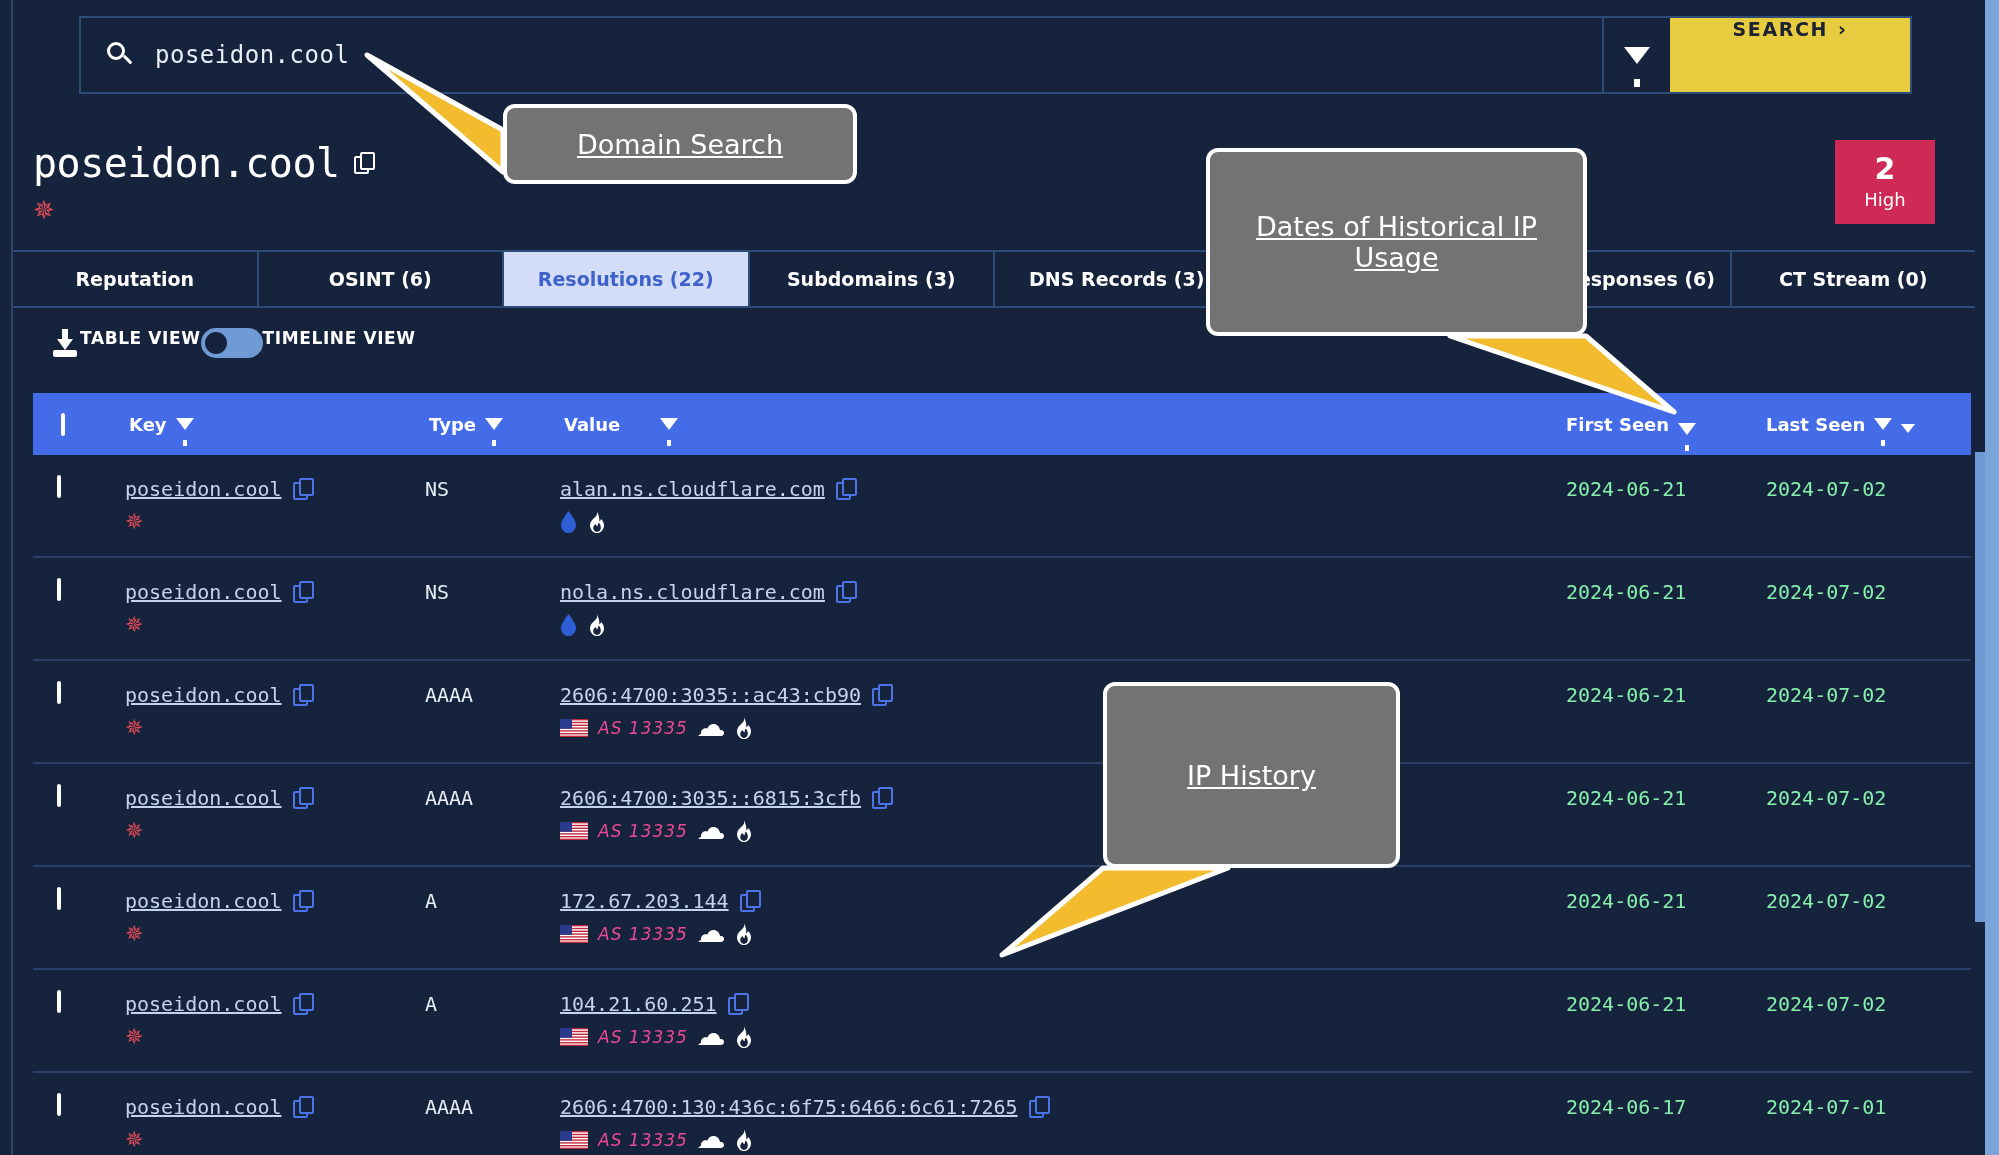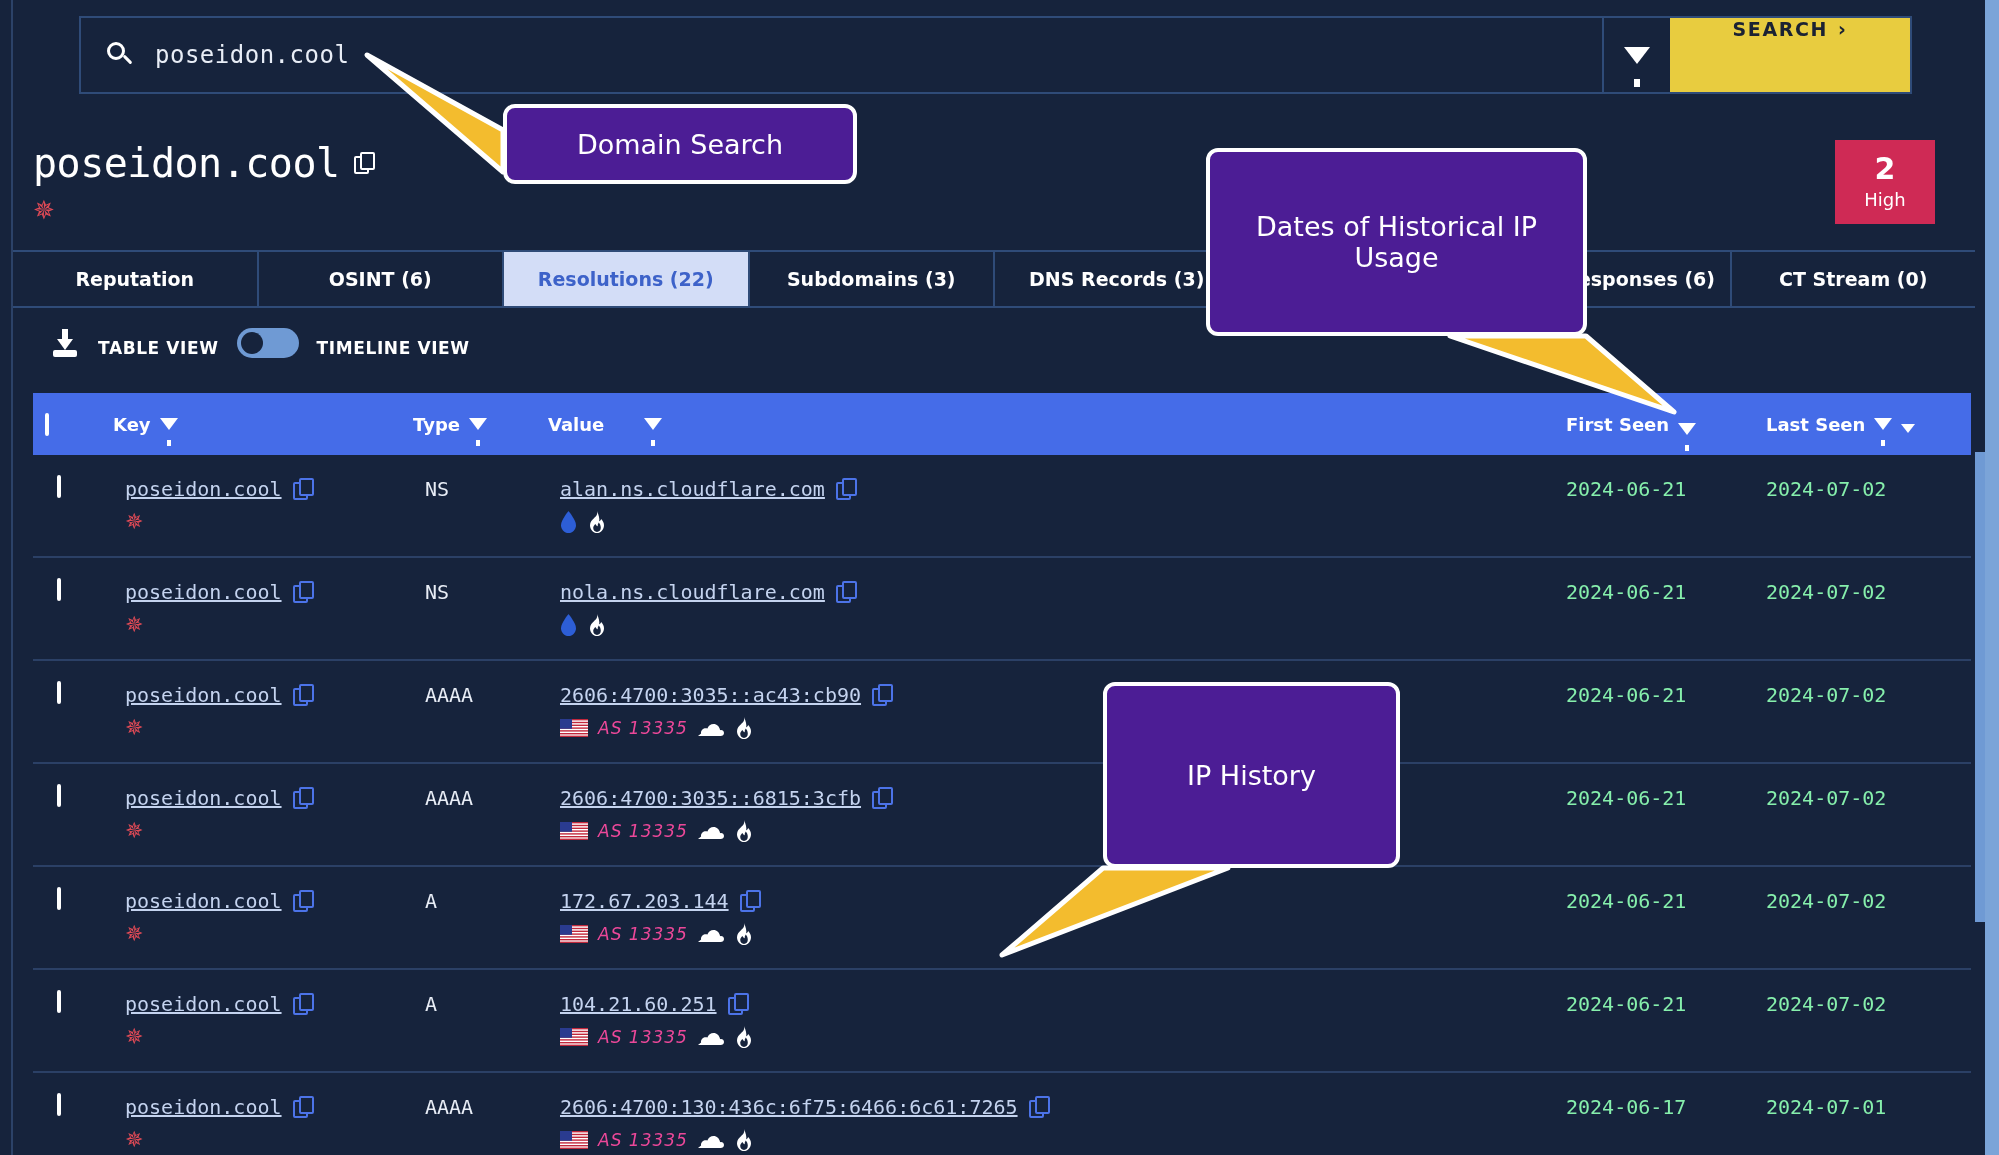--- a/index.html
+++ b/index.html
@@ -85,33 +85,33 @@
   }
   .tab {
     flex: 1; display: flex; align-items: center; justify-content: center;
     font-size: 19px; font-weight: 700; color: #ffffff; cursor: pointer;
     border-right: 2px solid #2f4b78; background: #16233c;
   }
   .tab:last-child { border-right: none; align-items: center; }
   .tab.active { background: #d3ddf7; color: #3d62c9; }
 
   
-  .viewbar { position: absolute; left: 50px; top: 328px; display: flex; align-items: flex-end; gap: 18px; }
+  .viewbar { position: absolute; left: 50px; top: 328px; display: flex; align-items: flex-start; }
   .dl-icon { width: 30px; height: 30px; position: relative; }
   .dl-icon::before { content: ""; position: absolute; left: 12px; top: 1px; width: 6px; height: 13px; background: #fff; }
   .dl-icon::after { content: ""; position: absolute; left: 7px; top: 11px; width: 0; height: 0;
     border-left: 8px solid transparent; border-right: 8px solid transparent; border-top: 11px solid #fff; }
   .dl-base { position: absolute; left: 3px; bottom: 1px; width: 24px; height: 7px; background: #fff; border-radius: 2px; }
   .view-label { font-size: 17px; font-weight: 700; letter-spacing: .6px; }
   .toggle { width: 62px; height: 30px; border-radius: 16px; background: #6f9ad4; position: relative; cursor: pointer; }
   .toggle .knob { position: absolute; left: 4px; top: 4px; width: 22px; height: 22px; border-radius: 50%; background: #16233c; }
 
   
   .table { position: absolute; left: 33px; top: 393px; right: 28px; }
-  .thead { display: flex; align-items: center; height: 62px; background: #456ce8; padding-left: 12px; }
+  .thead { display: flex; align-items: center; height: 62px; background: #456ce8; padding-left: 28px; }
   .th { font-size: 18px; font-weight: 700; display: flex; align-items: center; gap: 9px; color: #fff; }
   .mini-funnel { width: 0; height: 0; border-left: 9px solid transparent; border-right: 9px solid transparent; border-top: 12px solid #fff; position: relative; }
   .mini-funnel::after { content: ""; position: absolute; left: -2px; top: 10px; width: 4px; height: 6px; background: #fff; }
   .caret-down { width: 0; height: 0; border-left: 7px solid transparent; border-right: 7px solid transparent; border-top: 9px solid #fff; margin-top: 8px; }
   .chk { width: 22px; height: 22px; border: 2px solid #ffffff; border-radius: 2px; flex: none; cursor: pointer; }
 
   .col-chk   { width: 68px; flex: none; }
   .col-key   { width: 300px; flex: none; }
   .col-type  { width: 135px; flex: none; }
   .col-value { flex: 1; min-width: 0; gap: 40px; }
@@ -131,23 +131,23 @@
   .virus-sm { color: #e04a56; font-size: 22px; line-height: 1; }
   .as-txt { font-family: "DejaVu Sans", sans-serif; font-style: italic; font-size: 17px; color: #ec4899; letter-spacing: 1px; }
   .flag { width: 28px; height: 18px; flex: none; }
   .cf-cloud { width: 26px; height: 17px; flex: none; }
   .flame { width: 20px; height: 22px; flex: none; }
   .drop { width: 17px; height: 22px; flex: none; }
 
   
   .callout-layer { position: absolute; inset: 0; pointer-events: none; }
   .bubble {
-    position: absolute; background: #4c1d95; border: 4px solid #ffffff; border-radius: 12px;
+    position: absolute; background: #737373; border: 4px solid #ffffff; border-radius: 12px;
     color: #ffffff; display: flex; align-items: center; justify-content: center;
-    font-size: 27px; text-align: center; z-index: 30;
+    font-size: 27px; text-align: center; z-index: 30; text-decoration: underline;
   }
   .bubble.b-domain { left: 503px; top: 104px; width: 354px; height: 80px; }
   .bubble.b-dates  { left: 1206px; top: 148px; width: 381px; height: 188px; justify-content: flex-start; }
   .bubble.b-ip     { left: 1103px; top: 682px; width: 297px; height: 186px; }
   .tails { position: absolute; inset: 0; z-index: 25; }
 </style>
 </head>
 <body>
 
 <div class="app">

